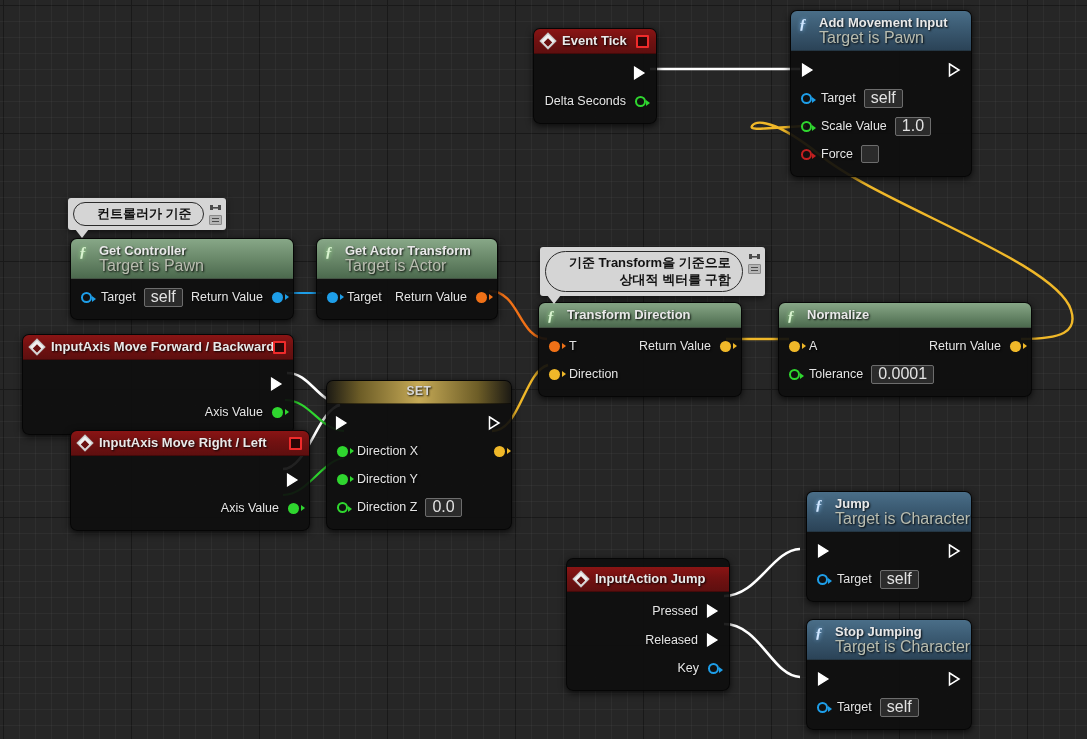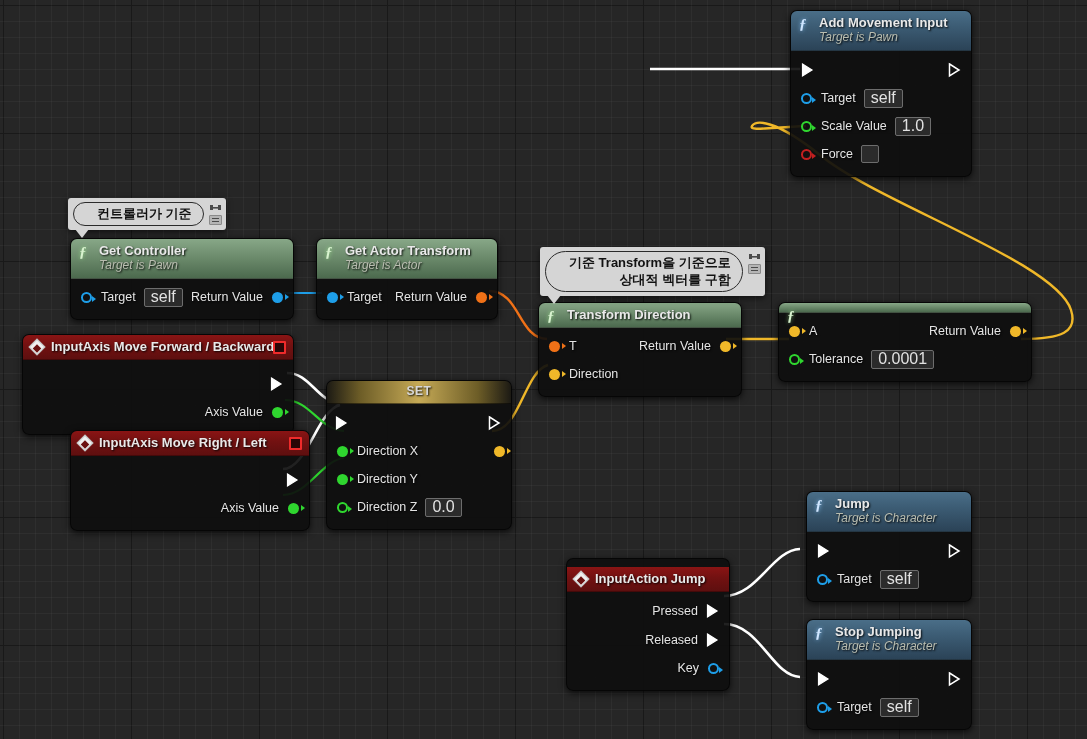--- a/index.html
+++ b/index.html
@@ -42,22 +42,21 @@
   .node-title {
     color: #e9e9e9;
     font-size: 13px;
     font-weight: bold;
     text-shadow: 1px 1px 2px rgba(0,0,0,0.9);
     line-height: 15px;
     white-space: nowrap;
   }
   .node-sub {
     color: #b9bdb0;
-    font-size: 12px;
-    font-style: italic;
+    font-size: 16px;
     text-shadow: 1px 1px 2px rgba(0,0,0,0.9);
     line-height: 15px;
     white-space: nowrap;
   }
   .node-body { position: relative; padding: 4px 0 8px 0; }
 
   
   .hdr-event {
     background: linear-gradient(to bottom, #8a1414 0%, #721111 45%, #5e0f0f 100%);
     border-bottom: 1px solid #00000080;
@@ -279,20 +278,42 @@
       <svg width="13" height="11" viewBox="0 0 13 11">
         <rect x="1" y="3" width="3" height="5" fill="#4a4a4a"></rect>
         <rect x="9" y="3" width="3" height="5" fill="#4a4a4a"></rect>
         <rect x="4" y="5" width="5" height="1.6" fill="#4a4a4a"></rect>
       </svg>
     </div>
     <div class="bubble-btn"></div>
     <div class="bubble-tail"></div>
   </div>
 
+  <div class="node" style="left:533px; top:28px; width:124px;">
+    <div class="node-hdr hdr-event">
+      <span class="ico-diamond"></span>
+      <div class="node-title">Event Tick</div>
+      <span class="ico-stop"></span>
+    </div>
+    <div class="node-body">
+      <div class="row exec">
+        <div class="spacer"></div>
+        <span class="exec-pin">
+          <svg width="13" height="16" viewBox="0 0 13 16">
+              <path d="M1.5 2 L11 8 L1.5 14 Z" fill="#ffffff" stroke="#ffffff" stroke-width="1.2"></path>
+            </svg>
+        </span>
+      </div>
+      <div class="row">
+        <div class="spacer"></div>
+        <span class="pin-label">Delta Seconds</span>
+        <span class="pin hollow-green rightpin"></span>
+      </div>
+    </div>
+  </div>
 
   <div class="node" style="left:790px; top:10px; width:182px;">
     <div class="node-hdr hdr-func">
       <span class="ico-f">ƒ</span>
       <div class="node-title">Add Movement Input</div>
       <div class="node-sub">Target is Pawn</div>
     </div>
     <div class="node-body">
       <div class="row exec">
         <span class="exec-pin">
@@ -376,20 +397,21 @@
       <div class="row">
         <span class="pin filled-yellow left"></span>
         <span class="pin-label">Direction</span>
       </div>
     </div>
   </div>
 
   <div class="node" style="left:778px; top:302px; width:254px;">
     <div class="node-hdr hdr-pure" style="min-height:0;">
       <span class="ico-f pure">ƒ</span>
+      <div class="node-title">Normalize</div>
     </div>
     <div class="node-body">
       <div class="row">
         <span class="pin filled-yellow left"></span>
         <span class="pin-label">A</span>
         <div class="spacer"></div>
         <span class="pin-label">Return Value</span>
         <span class="pin filled-yellow rightpin"></span>
       </div>
       <div class="row">

